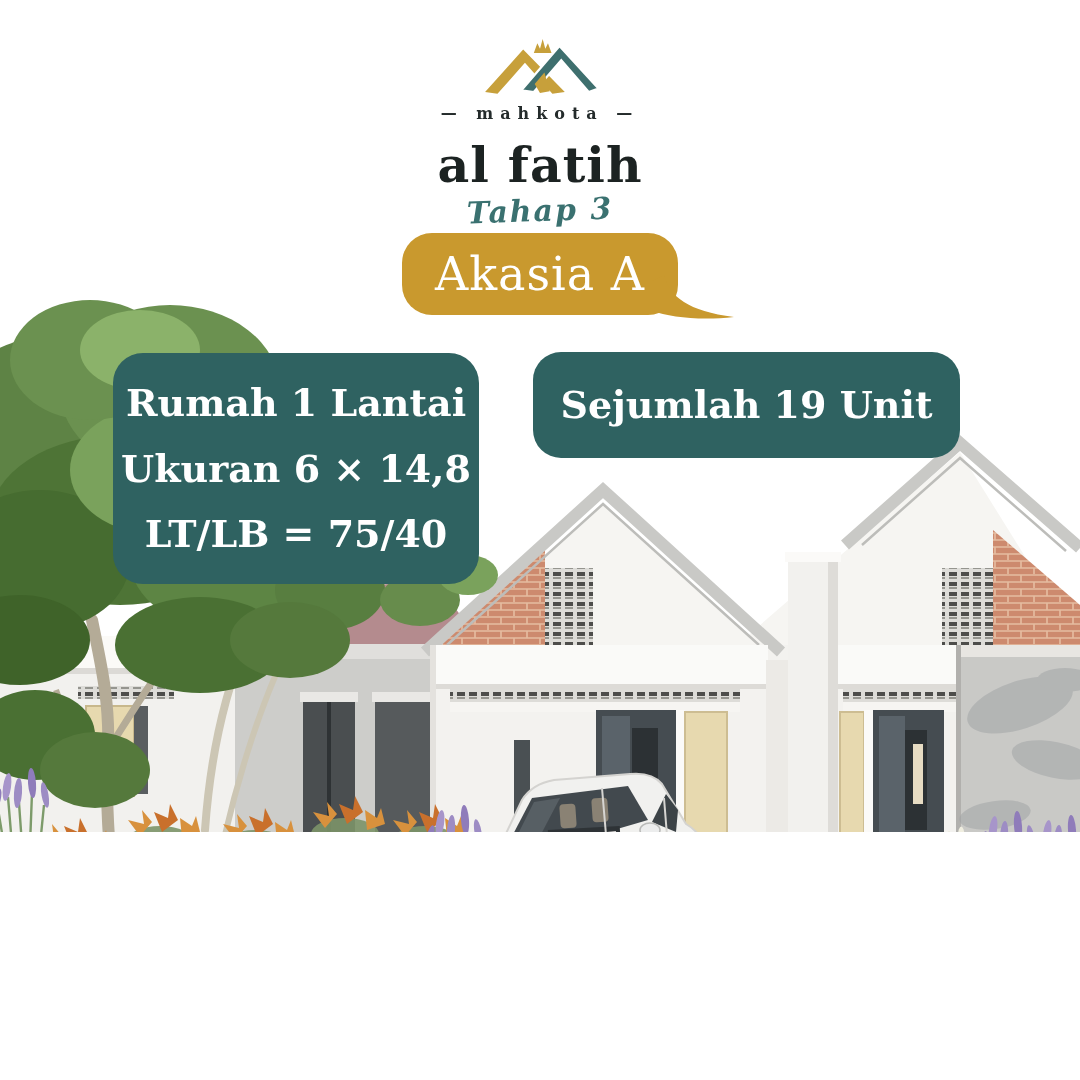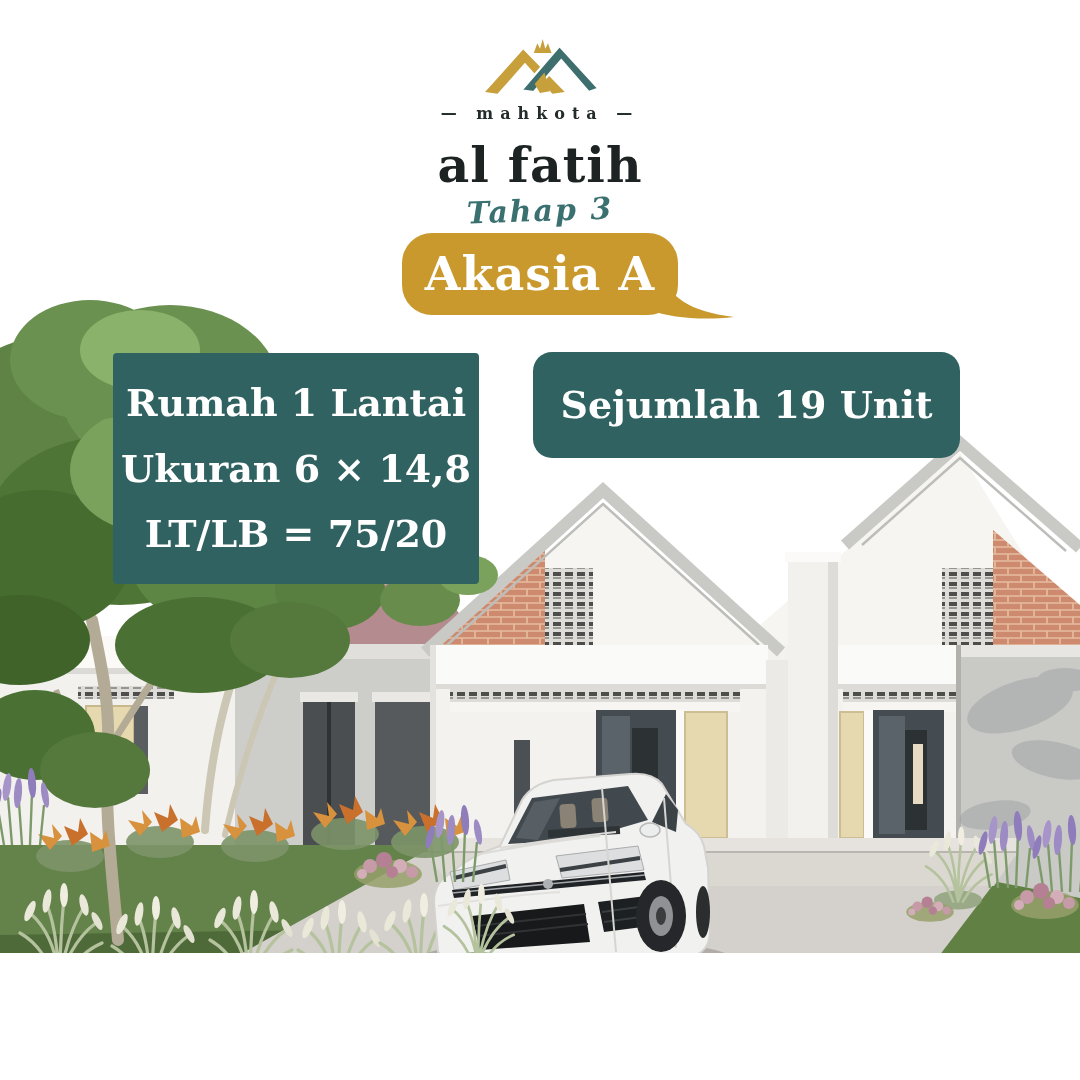--- a/index.html
+++ b/index.html
@@ -1,41 +1,41 @@
 <!DOCTYPE html>
 <html style="--teal: #2f6261; --gold: #c9992e; --logo_gold: #c7a03b; --logo_teal: #3e6f6e; --script_teal: #3a7170; --ink: #242b2b;"><head>
 <meta charset="utf-8">
 <style>
   html,body{margin:0;padding:0;background:#ffffff;}
   .stage{
-    position:relative;width:1080px;height:953px;overflow:hidden;
+    position:relative;width:1080px;height:832px;overflow:hidden;
     background:#ffffff;font-family:"DejaVu Serif", serif;
   }
   .scene{position:absolute;left:0;top:0;width:1080px;height:1080px;}
   
   .logo{position:absolute;left:0;top:38px;width:1080px;text-align:center;z-index:4;}
   .logo .mark{display:block;margin:0 auto;width:128px;height:62px;}
   .brand-top{margin-top:4px;font-size:16px;font-weight:600;letter-spacing:7px;color:var(--ink);}
   .brand-main{margin-top:18px;font-size:49px;line-height:1.0;font-weight:700;letter-spacing:1px;color:#1c2322;}
   .brand-phase{margin-top:3px;font-size:30px;font-style:italic;font-weight:600;letter-spacing:2px;
                color:var(--script_teal);transform:rotate(-2deg);}
   
   .badge{position:absolute;left:402px;top:233px;width:340px;height:95px;z-index:4;}
   .badge svg{position:absolute;left:0;top:0;}
   .badge-label{
     position:absolute;left:0;top:0;width:276px;height:82px;
     display:flex;align-items:center;justify-content:center;
-    font-size:46px;font-weight:700;color:#ffffff;letter-spacing:1px;
+    font-size:46px;font-weight:400;color:#ffffff;letter-spacing:1px;
   }
   
   .info{position:absolute;background:var(--teal);color:#ffffff;z-index:3;
         display:flex;flex-direction:column;align-items:center;justify-content:space-evenly;
         font-weight:700;}
-  .info-left{left:113px;top:353px;width:366px;height:219px;border-radius:4px;font-size:38px;padding:6px 0;}
-  .info-right{left:533px;top:352px;width:427px;height:106px;border-radius:19px;font-size:38px;}
+  .info-left{left:113px;top:353px;width:366px;height:219px;border-radius:30px;font-size:38px;padding:6px 0;}
+  .info-right{left:533px;top:352px;width:427px;height:106px;border-radius:28px;font-size:38px;}
   .info div{line-height:1.1;}
 </style>
 </head>
 <body>
 
 <div class="stage">
 
   <svg class="scene" viewBox="0 0 1080 1080" aria-hidden="true">
     <defs>
       <pattern id="brick" width="26" height="14" patternUnits="userSpaceOnUse">
@@ -301,20 +301,20 @@
     <svg width="340" height="95" viewBox="0 0 340 95" aria-hidden="true">
       <rect x="0" y="0" width="276" height="82" rx="30" style="fill:var(--gold)"></rect>
       <path d="M262,42 C268,64 286,78 332,84 C298,88 268,84 250,78 L250,48 Z" style="fill:var(--gold)"></path>
     </svg>
     <span class="badge-label">Akasia A</span>
   </div>
 
   <div class="info info-left">
     <div>Rumah 1 Lantai</div>
     <div>Ukuran 6 × 14,8</div>
-    <div>LT/LB = 75/20</div>
+    <div>LT/LB = 75/40</div>
   </div>
 
   <div class="info info-right">
     <div>Sejumlah 19 Unit</div>
   </div>
 
 </div>
 
 </body></html>

